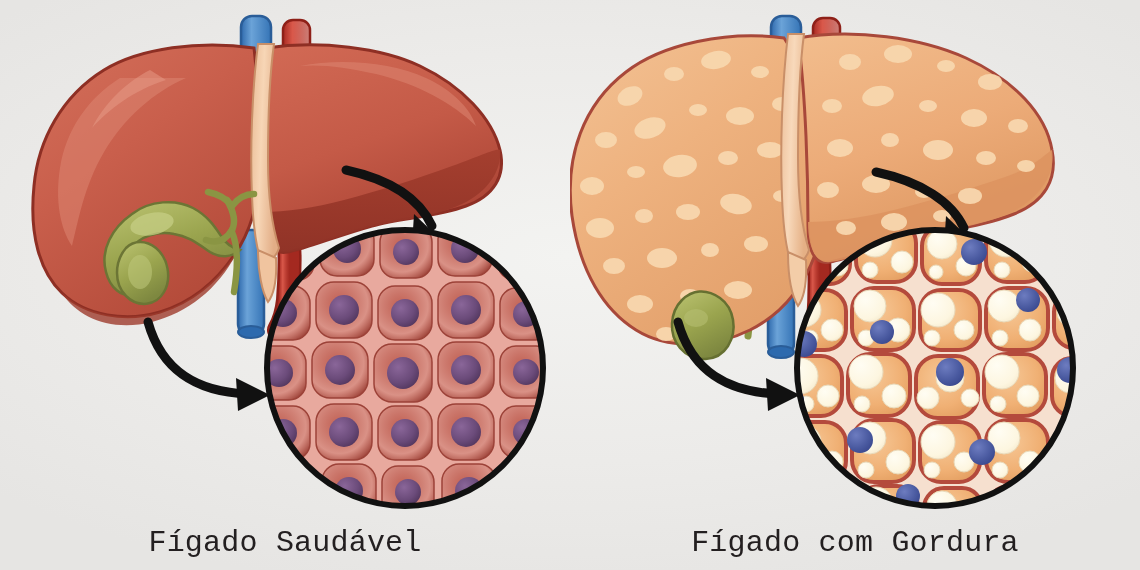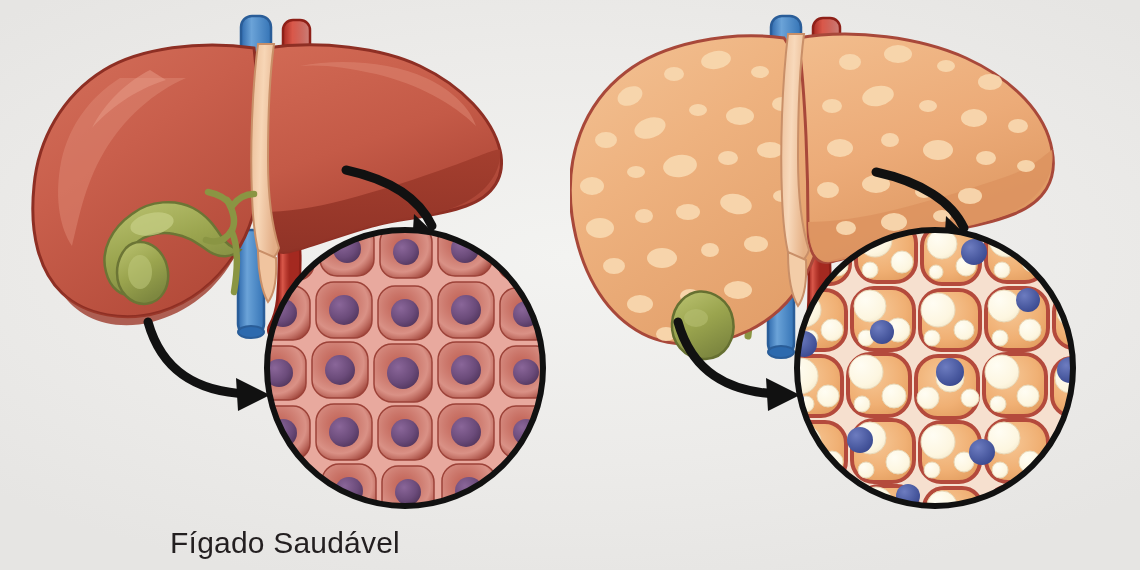--- a/index.html
+++ b/index.html
@@ -16,21 +16,21 @@
   .panel{position:absolute;top:0;height:570px;width:570px;}
   .panel.left{left:0;}
   .panel.right{left:570px;}
   .svgwrap{position:absolute;inset:0;}
   svg{display:block;width:100%;height:100%;}
   .caption{
     position:absolute;bottom:10px;left:0;width:100%;
     text-align:center;
     font-size:30px;color:#231f20;
     letter-spacing:.2px;
-    font-family:Liberation Sans, sans-serif;
+    font-family:Liberation Mono, monospace;
   }
 </style>
 </head>
 <body style="background: rgb(238, 238, 236);">
 
 <div id="stage">
 
   <div class="panel left">
     <div class="svgwrap">
       <svg viewBox="0 0 570 570" preserveAspectRatio="xMidYMid meet">
@@ -527,15 +527,16 @@
               <circle cx="412" cy="452" r="13" fill="url(#fNucG)"></circle>
               <circle cx="496" cy="442" r="12" fill="url(#fNucG)"></circle>
               <circle cx="338" cy="496" r="12" fill="url(#fNucG)"></circle>
               <circle cx="452" cy="500" r="12" fill="url(#fNucG)"></circle>
             </g>
           </g>
           <circle cx="365" cy="368" r="138" fill="none" stroke="#111111" stroke-width="6"></circle>
         </g>
       </svg>
     </div>
+    <div class="caption">Fígado com Gordura</div>
   </div>
 
 </div>
 
 </body></html>

